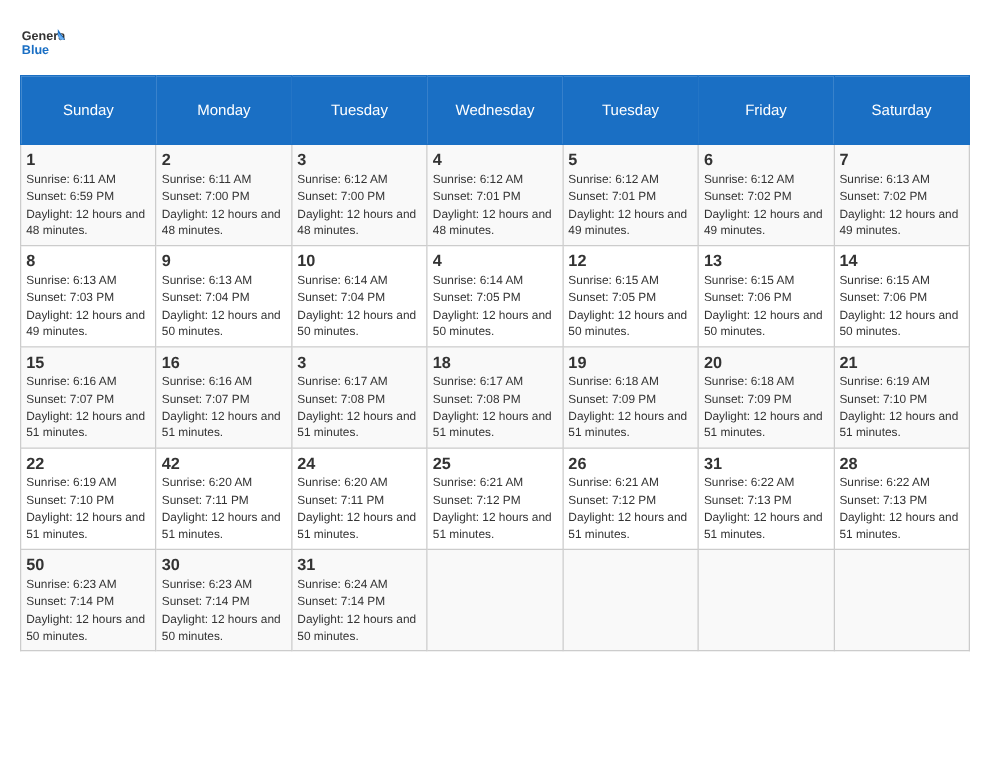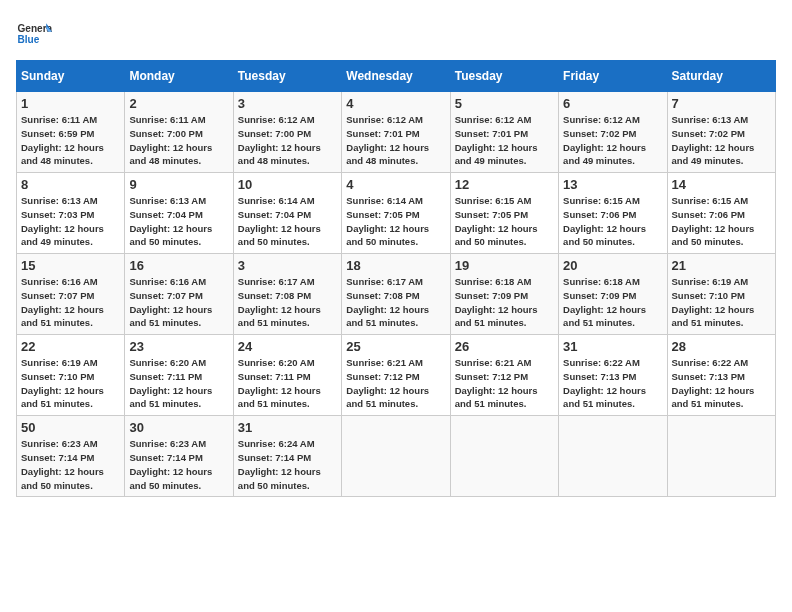--- a/index.html
+++ b/index.html
@@ -38,24 +38,24 @@
       color: #555;
     }
     table {
       width: 100%;
       border-collapse: collapse;
       font-size: 10.5px;
     }
     thead th {
       background-color: #1a6fc4;
       color: #fff;
-      padding: 8px 4px;
-      text-align: left;
+      padding: 20px 4px;
+      text-align: center;
       font-size: 12px;
-      font-weight: bold;
+      font-weight: normal;
       border: 1px solid #1a6fc4;
     }
     tbody td {
       border: 1px solid #ccc;
       vertical-align: top;
       padding: 4px;
       width: 14.28%;
       height: 78px;
       background: #fff;
     }
@@ -66,21 +66,20 @@
       font-size: 13px;
       font-weight: bold;
       color: #333;
       display: block;
       margin-bottom: 2px;
     }
     .day-detail {
       font-size: 9.5px;
       color: #333;
       line-height: 1.45;
-      font-weight: bold;
     }
     td.empty {
       background: #f0f0f0;
     }
   </style>
 </head>
 <body>
 
 <div class="header-area">
   <div class="logo">
@@ -199,21 +198,21 @@
         <span class="day-number">21</span>
         <span class="day-detail">Sunrise: 6:19 AM<br>Sunset: 7:10 PM<br>Daylight: 12 hours and 51 minutes.</span>
       </td>
       </tr>
       <tr>
         <td>
         <span class="day-number">22</span>
         <span class="day-detail">Sunrise: 6:19 AM<br>Sunset: 7:10 PM<br>Daylight: 12 hours and 51 minutes.</span>
       </td>
         <td>
-        <span class="day-number">23</span>
+        <span class="day-number">42</span>
         <span class="day-detail">Sunrise: 6:20 AM<br>Sunset: 7:11 PM<br>Daylight: 12 hours and 51 minutes.</span>
       </td>
         <td>
         <span class="day-number">24</span>
         <span class="day-detail">Sunrise: 6:20 AM<br>Sunset: 7:11 PM<br>Daylight: 12 hours and 51 minutes.</span>
       </td>
         <td>
         <span class="day-number">25</span>
         <span class="day-detail">Sunrise: 6:21 AM<br>Sunset: 7:12 PM<br>Daylight: 12 hours and 51 minutes.</span>
       </td>

